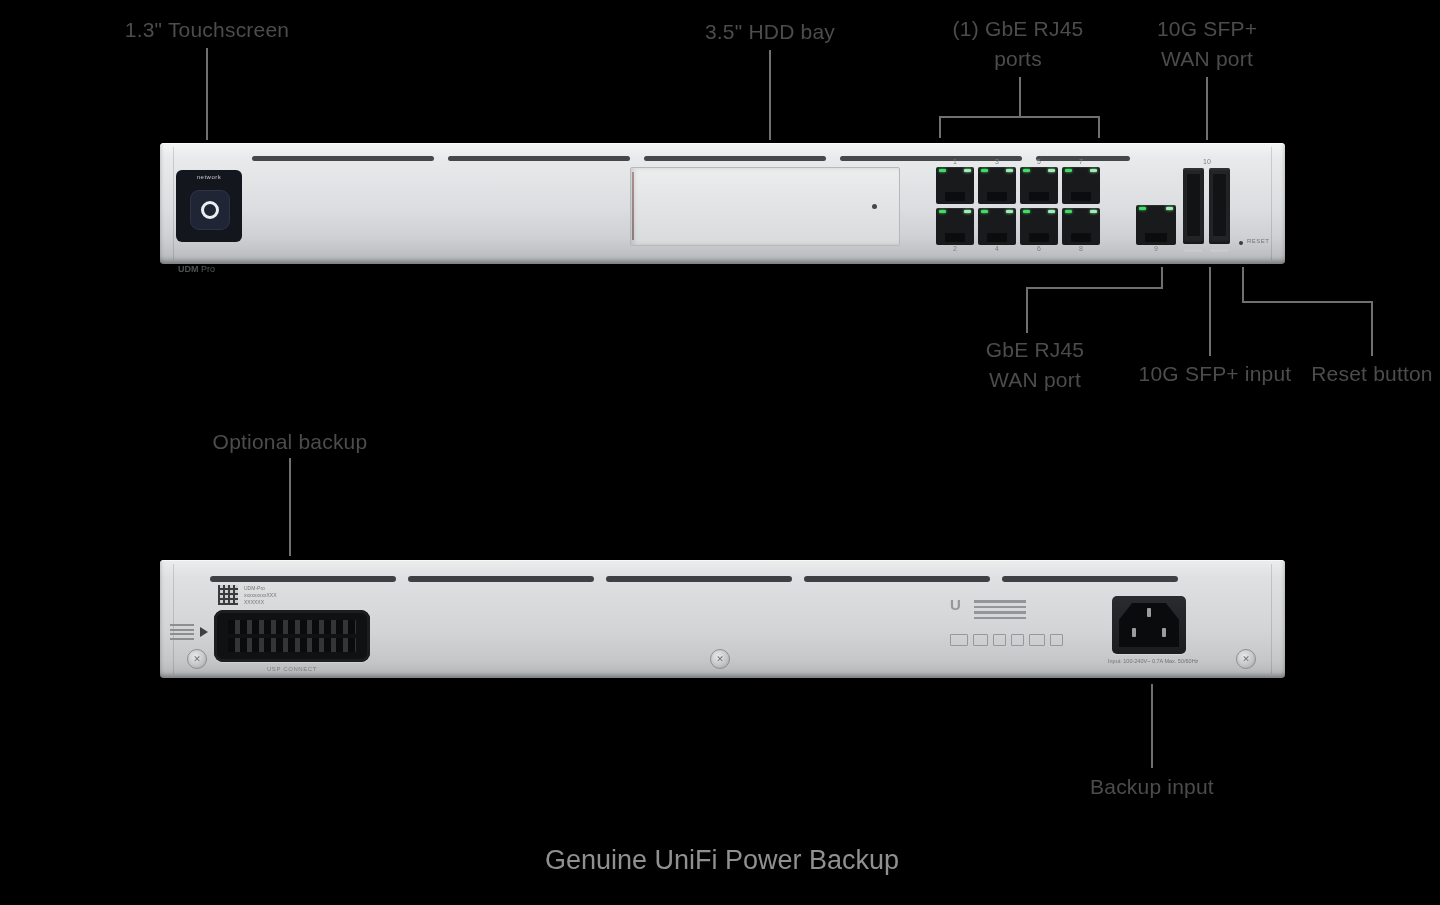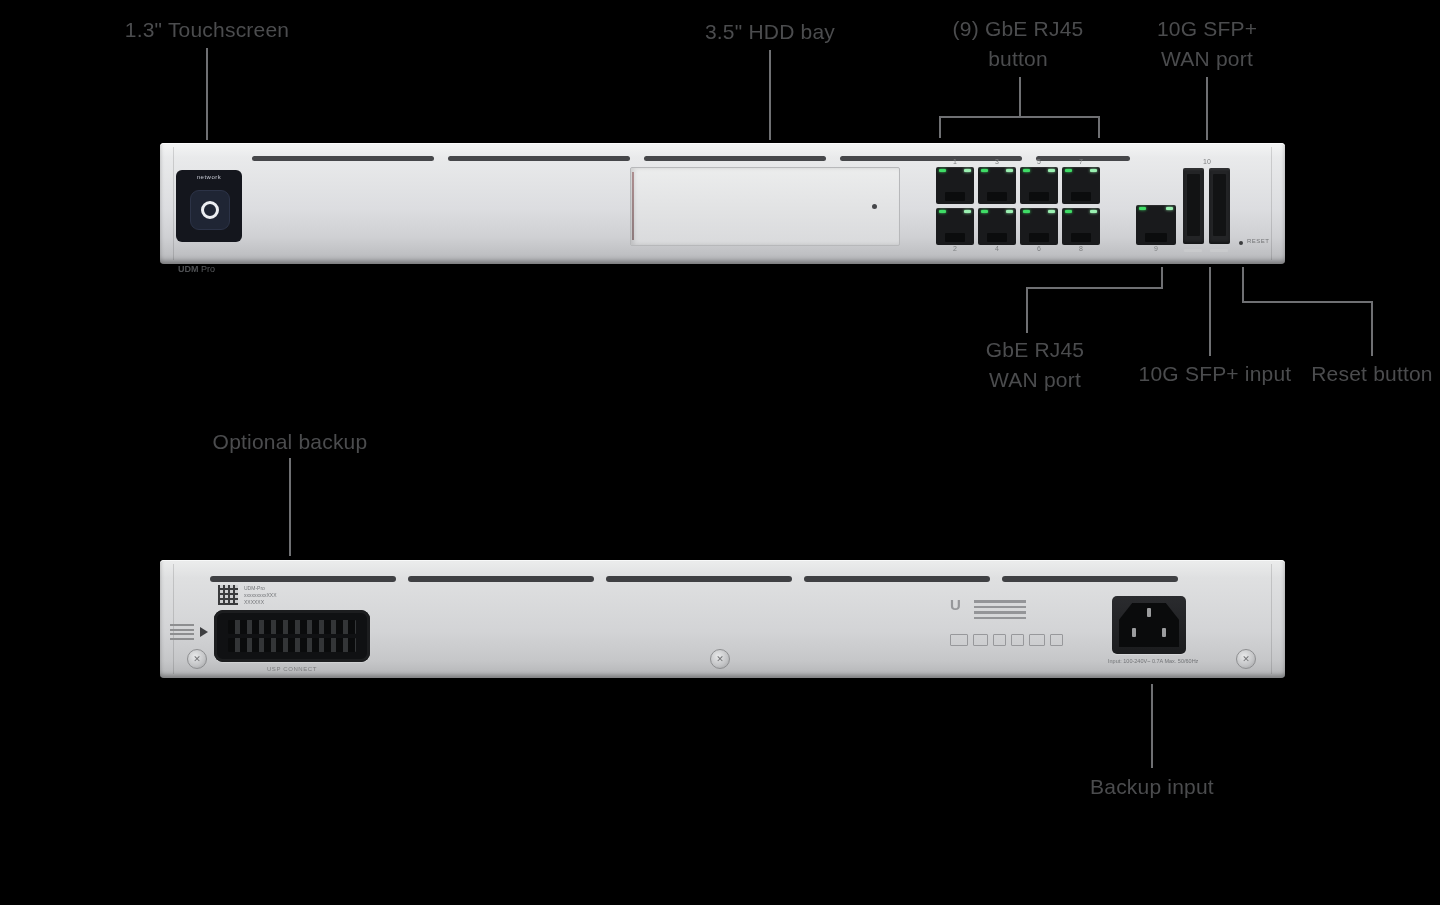--- a/index.html
+++ b/index.html
@@ -81,30 +81,31 @@
   .pin{position:absolute;width:4px;height:9px;background:#9b9c9e;border-radius:1px;}
   .rating{position:absolute;left:948px;top:98px;font-size:5.5px;color:#717376;white-space:nowrap;}
 </style>
 </head>
 <body>
 
 <div id="canvas">
 
   <div class="lbl" style="left:207px;top:18px;">1.3" Touchscreen</div>
   <div class="lbl" style="left:770px;top:20px;">3.5" HDD bay</div>
-  <div class="lbl" style="left:1018px;top:17px;">(9) GbE RJ45</div>
-  <div class="lbl" style="left:1018px;top:47px;">button</div>
+  <div class="lbl" style="left:1018px;top:17px;">(1) GbE RJ45</div>
+  <div class="lbl" style="left:1018px;top:47px;">ports</div>
   <div class="lbl" style="left:1207px;top:17px;">10G SFP+</div>
   <div class="lbl" style="left:1207px;top:47px;">WAN port</div>
   <div class="lbl" style="left:1035px;top:338px;">GbE RJ45</div>
   <div class="lbl" style="left:1035px;top:368px;">WAN port</div>
   <div class="lbl" style="left:1215px;top:362px;">10G SFP+ input</div>
   <div class="lbl" style="left:1372px;top:362px;text-align:right;">Reset button</div>
   <div class="lbl" style="left:290px;top:430px;">Optional backup</div>
   <div class="lbl" style="left:1152px;top:775px;">Backup input</div>
+  <div class="cap" style="left:722px;top:845px;">Genuine UniFi Power Backup</div>
 
   <div class="ln v" style="left:206px;top:48px;height:92px;"></div>
   <div class="ln v" style="left:769px;top:50px;height:90px;"></div>
   <div class="ln v" style="left:1019px;top:77px;height:41px;"></div>
   <div class="ln h" style="left:939px;top:116px;width:161px;"></div>
   <div class="ln v" style="left:939px;top:116px;height:22px;"></div>
   <div class="ln v" style="left:1098px;top:116px;height:22px;"></div>
   <div class="ln v" style="left:1206px;top:77px;height:63px;"></div>
   <div class="ln v" style="left:1161px;top:267px;height:22px;"></div>
   <div class="ln h" style="left:1026px;top:287px;width:137px;"></div>

